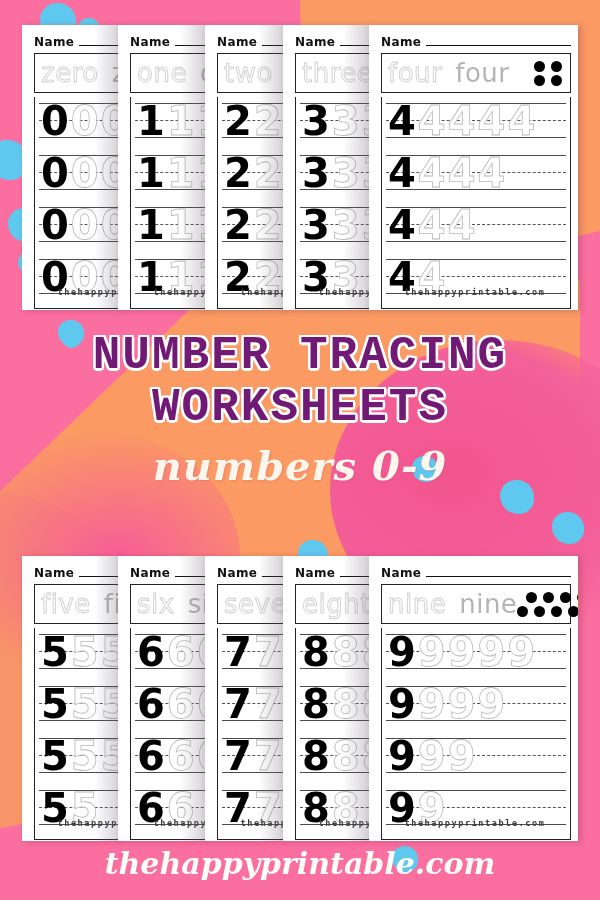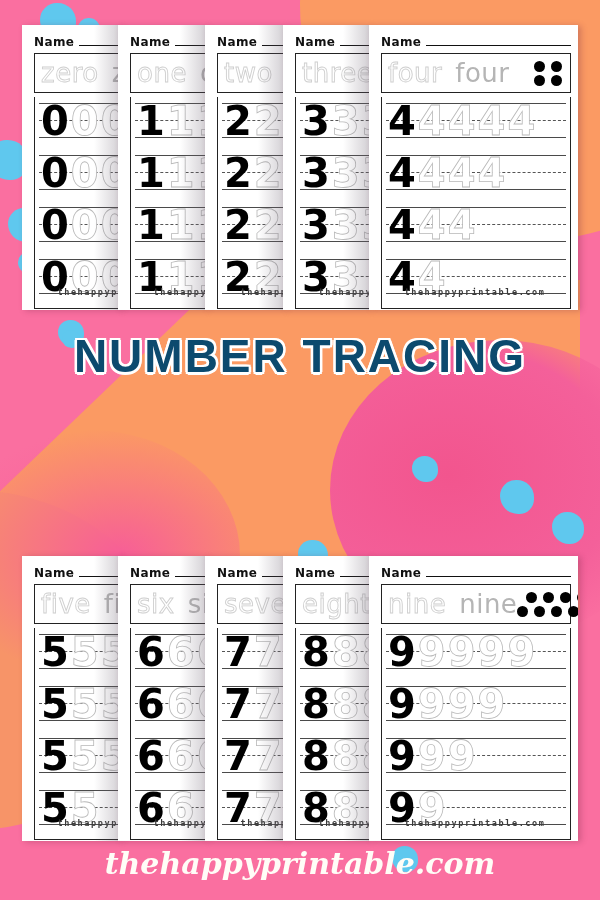--- a/index.html
+++ b/index.html
@@ -110,25 +110,25 @@
 
   .site {
     position:absolute; left:0; right:0; bottom:6px; text-align:center;
     font-family:"DejaVu Sans Mono", monospace;
     font-size:8.5px; letter-spacing:1.6px; color:#3a3a3a; font-weight:bold;
   }
 
   
   .title-block { position:absolute; left:0; right:0; top:330px; z-index:3; text-align:center; }
   .title-line {
-    font-family:Liberation Sans, sans-serif;
+    font-family:Liberation Mono, monospace;
     font-weight:bold;
     font-size:46px; line-height:52px;
     letter-spacing:2px;
-    color:#0c4a6e;
+    color:#701a75;
     text-shadow:
       -2px -2px 0 #fff,  2px -2px 0 #fff, -2px 2px 0 #fff, 2px 2px 0 #fff,
       -2.5px 0 0 #fff, 2.5px 0 0 #fff, 0 -2.5px 0 #fff, 0 2.5px 0 #fff;
   }
   .subtitle {
     margin-top:10px;
     font-family:"DejaVu Serif", serif;
     font-style:italic; font-weight:bold;
     font-size:40px; line-height:44px;
     color:#FDF6EC;
@@ -455,20 +455,22 @@
             </div>
           </div>
         </div>
         <div class="site">thehappyprintable.com</div>
       </div>
     </div>
   </div>
 
 <div class="title-block">
   <div class="title-line">NUMBER  TRACING</div>
+  <div class="title-line">WORKSHEETS</div>
+  <div class="subtitle">numbers 0-9</div>
 </div>
 
 <div class="sheet-row" id="row-bottom" style="top: 556px; left: 0px; width: 600px; height: 285px;">
     <div class="sheet" style="left: 22px; top: 0px; width: 98px; height: 285px; z-index: 10;">
       <div class="sheet-inner">
         <div class="name-row">
           <span class="name-label">Name</span>
           <span class="name-line"></span>
         </div>
         <div class="word-box">

